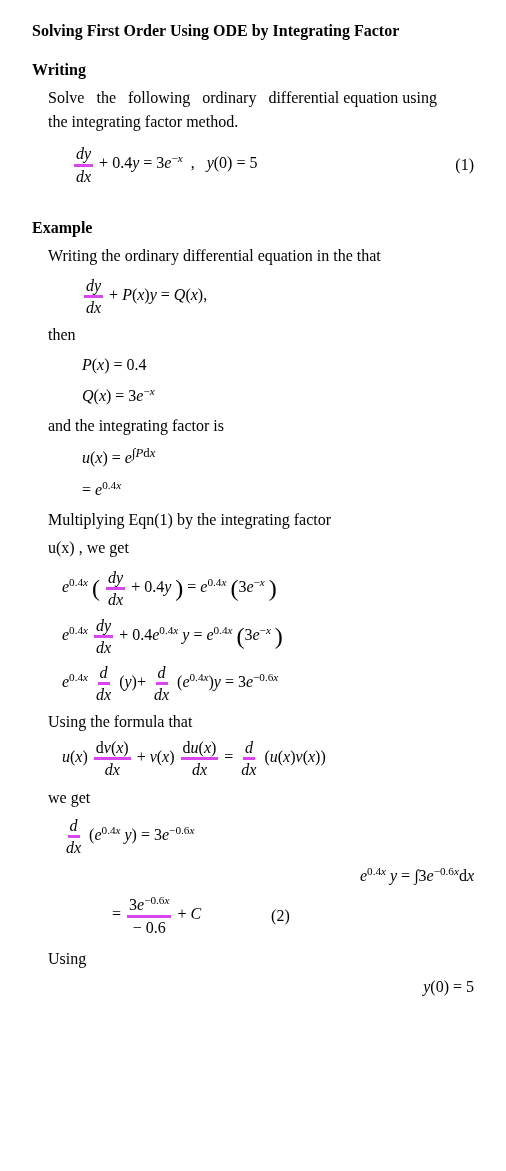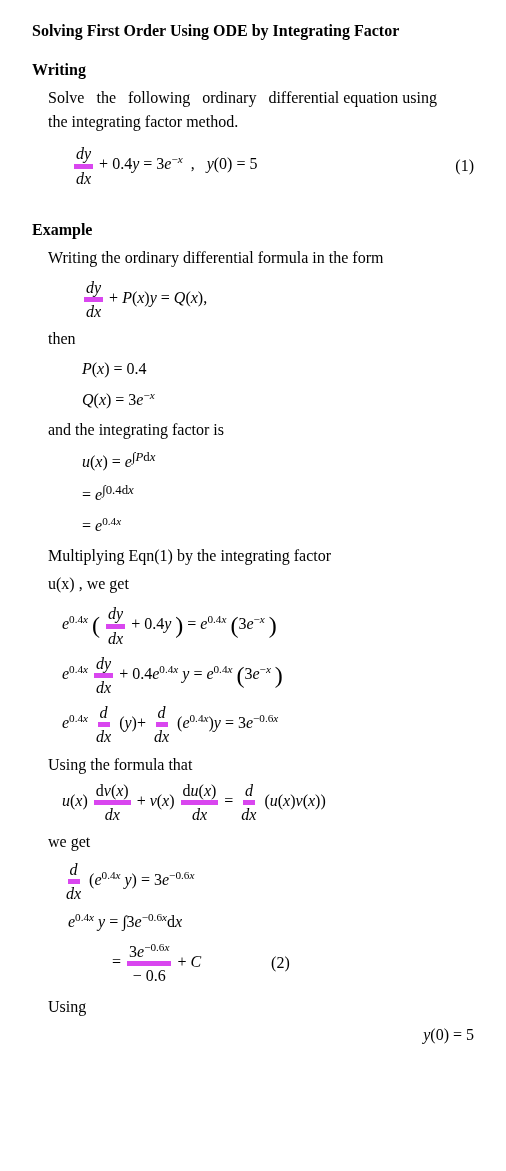--- a/index.html
+++ b/index.html
@@ -24,21 +24,21 @@
       margin-bottom: 2px;
     }
     .fraction {
       display: inline-flex;
       flex-direction: column;
       align-items: center;
       vertical-align: middle;
       margin: 0 2px;
     }
     .fraction .numer {
-      border-bottom: 5px solid #d946ef;
+      border-bottom: 3px solid #d946ef;
       padding: 0 2px;
       text-align: center;
       line-height: 1.2;
     }
     .fraction .denom {
       padding: 0 2px;
       text-align: center;
       line-height: 1.2;
     }
     .equation-row {
@@ -87,21 +87,21 @@
     </span>
     <span class="equation-number">(1)</span>
   </div>
 </div>
 
 <br>
 
 
 <div>
   <div class="section-label">Example</div>
-  <p>Writing the ordinary differential formula in the form</p>
+  <p>Writing the ordinary differential equation in the that</p>
 
   <div class="math-display" style="margin-top:8px;">
     <span class="fraction">
       <span class="numer italic">dy</span>
       <span class="denom italic">dx</span>
     </span>
     + <span class="italic">P</span>(<span class="italic">x</span>)<span class="italic">y</span> = <span class="italic">Q</span>(<span class="italic">x</span>),
   </div>
 
   <p>then</p>
@@ -113,23 +113,20 @@
   <div class="math-display">
     <span class="italic">Q</span>(<span class="italic">x</span>) = 3<span class="italic">e</span><sup>−<span class="italic">x</span></sup>
   </div>
 
   <p>and the integrating factor is</p>
 
   <div class="math-display" style="margin-top:6px;">
     <span class="italic">u</span>(<span class="italic">x</span>) = <span class="italic">e</span><sup style="font-size:0.8em;">∫<span class="italic">P</span>d<span class="italic">x</span></sup>
   </div>
 
-  <div class="math-display">
-    = <span class="italic">e</span><sup style="font-size:0.8em;">∫0.4d<span class="italic">x</span></sup>
-  </div>
 
   <div class="math-display">
     = <span class="italic">e</span><sup>0.4<span class="italic">x</span></sup>
   </div>
 
   <p>Multiplying Eqn(1) by the integrating factor</p>
   <p>u(x) , we get</p>
 
   <div class="math-display" style="margin-top:8px; margin-left:30px;">
     <span class="italic">e</span><sup>0.4<span class="italic">x</span></sup>
@@ -196,21 +193,21 @@
   <p>we get</p>
 
   <div class="math-display" style="margin-left:30px; margin-top:6px;">
     <span class="fraction">
       <span class="numer italic">d</span>
       <span class="denom italic">dx</span>
     </span>
     (<span class="italic">e</span><sup>0.4<span class="italic">x</span></sup> <span class="italic">y</span>) = 3<span class="italic">e</span><sup>−0.6<span class="italic">x</span></sup>
   </div>
 
-  <div class="math-display" style="margin-left:36px;">
+  <div class="math-display" style="margin-left:15px;text-align:right;">
     <span class="italic">e</span><sup>0.4<span class="italic">x</span></sup> <span class="italic">y</span>
     = ∫3<span class="italic">e</span><sup>−0.6<span class="italic">x</span></sup>d<span class="italic">x</span>
   </div>
 
   <div class="equation-row" style="margin-left:80px; margin-top:2px;">
     <span>
       = 
       <span class="fraction">
         <span class="numer">3<span class="italic">e</span><sup>−0.6<span class="italic">x</span></sup></span>
         <span class="denom">− 0.6</span>

